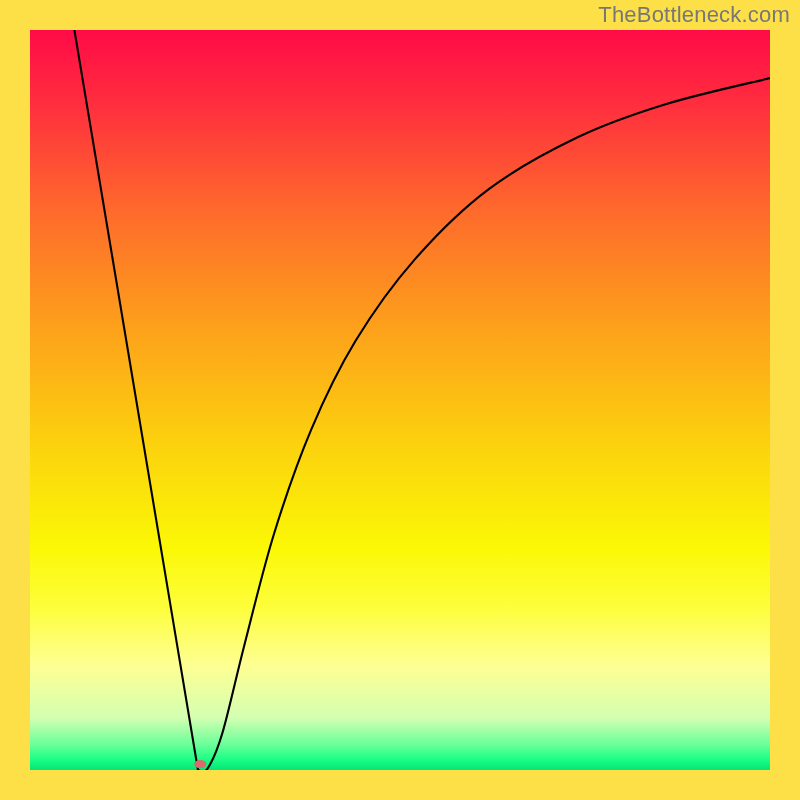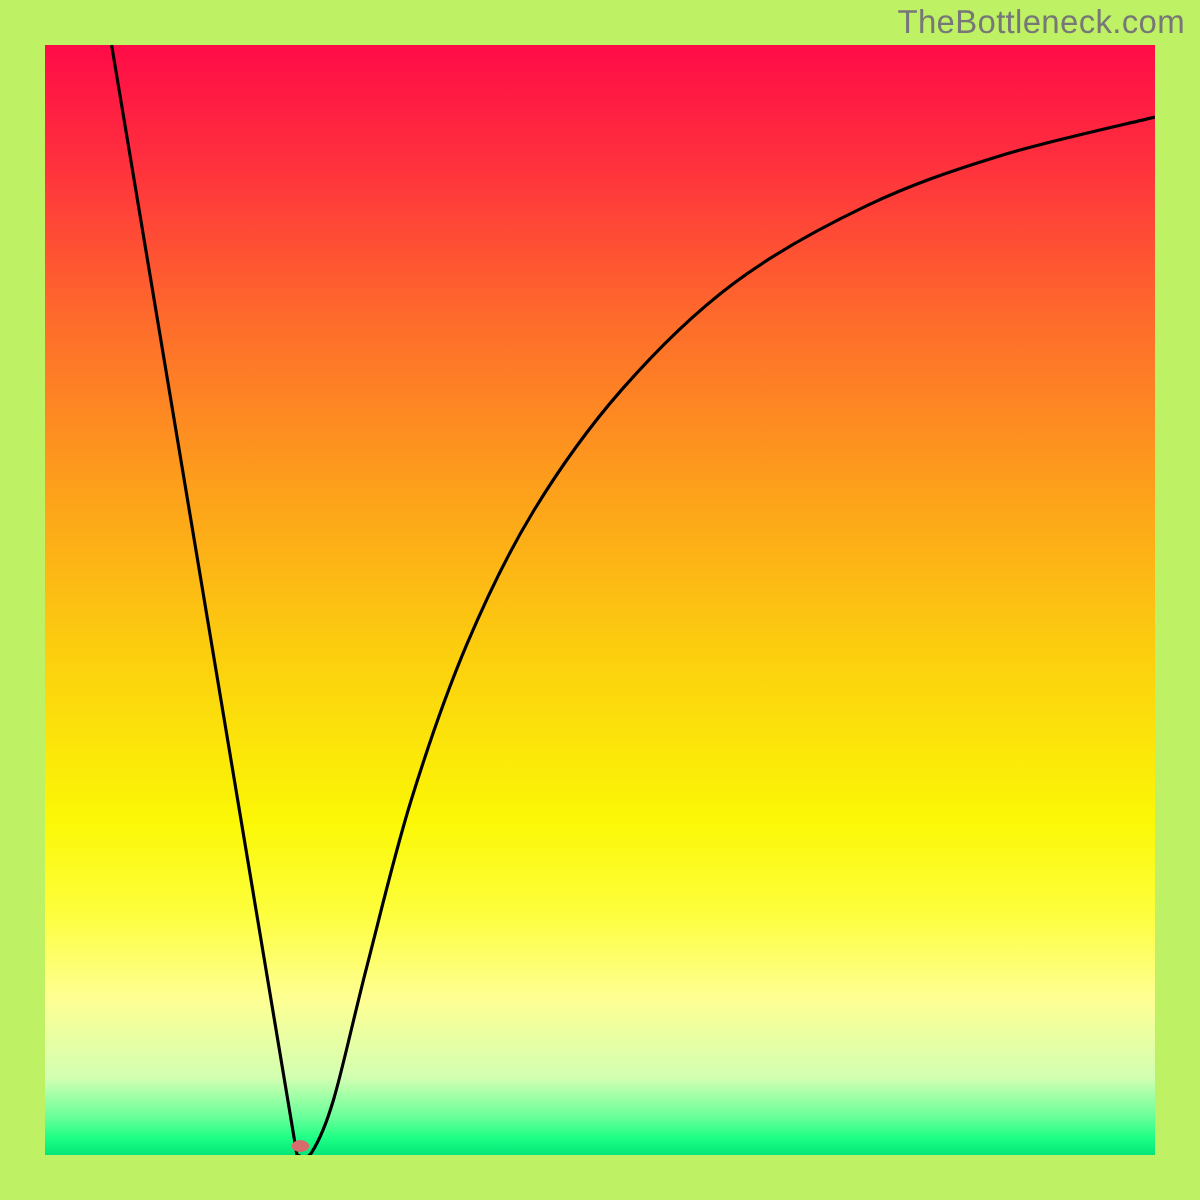--- a/index.html
+++ b/index.html
@@ -8,21 +8,21 @@
     width: 800px;
     height: 800px;
     background: #000;
     font-family: Arial, Helvetica, sans-serif;
     overflow: hidden;
   }
   .frame {
     position: relative;
     width: 800px;
     height: 800px;
-    background: #bef264;
+    background: #fde047;
   }
   .watermark {
     position: absolute;
     top: 2px;
     right: 10px;
     color: #777;
     font-size: 22px;
     font-weight: 500;
     letter-spacing: 0.2px;
     user-select: none;

